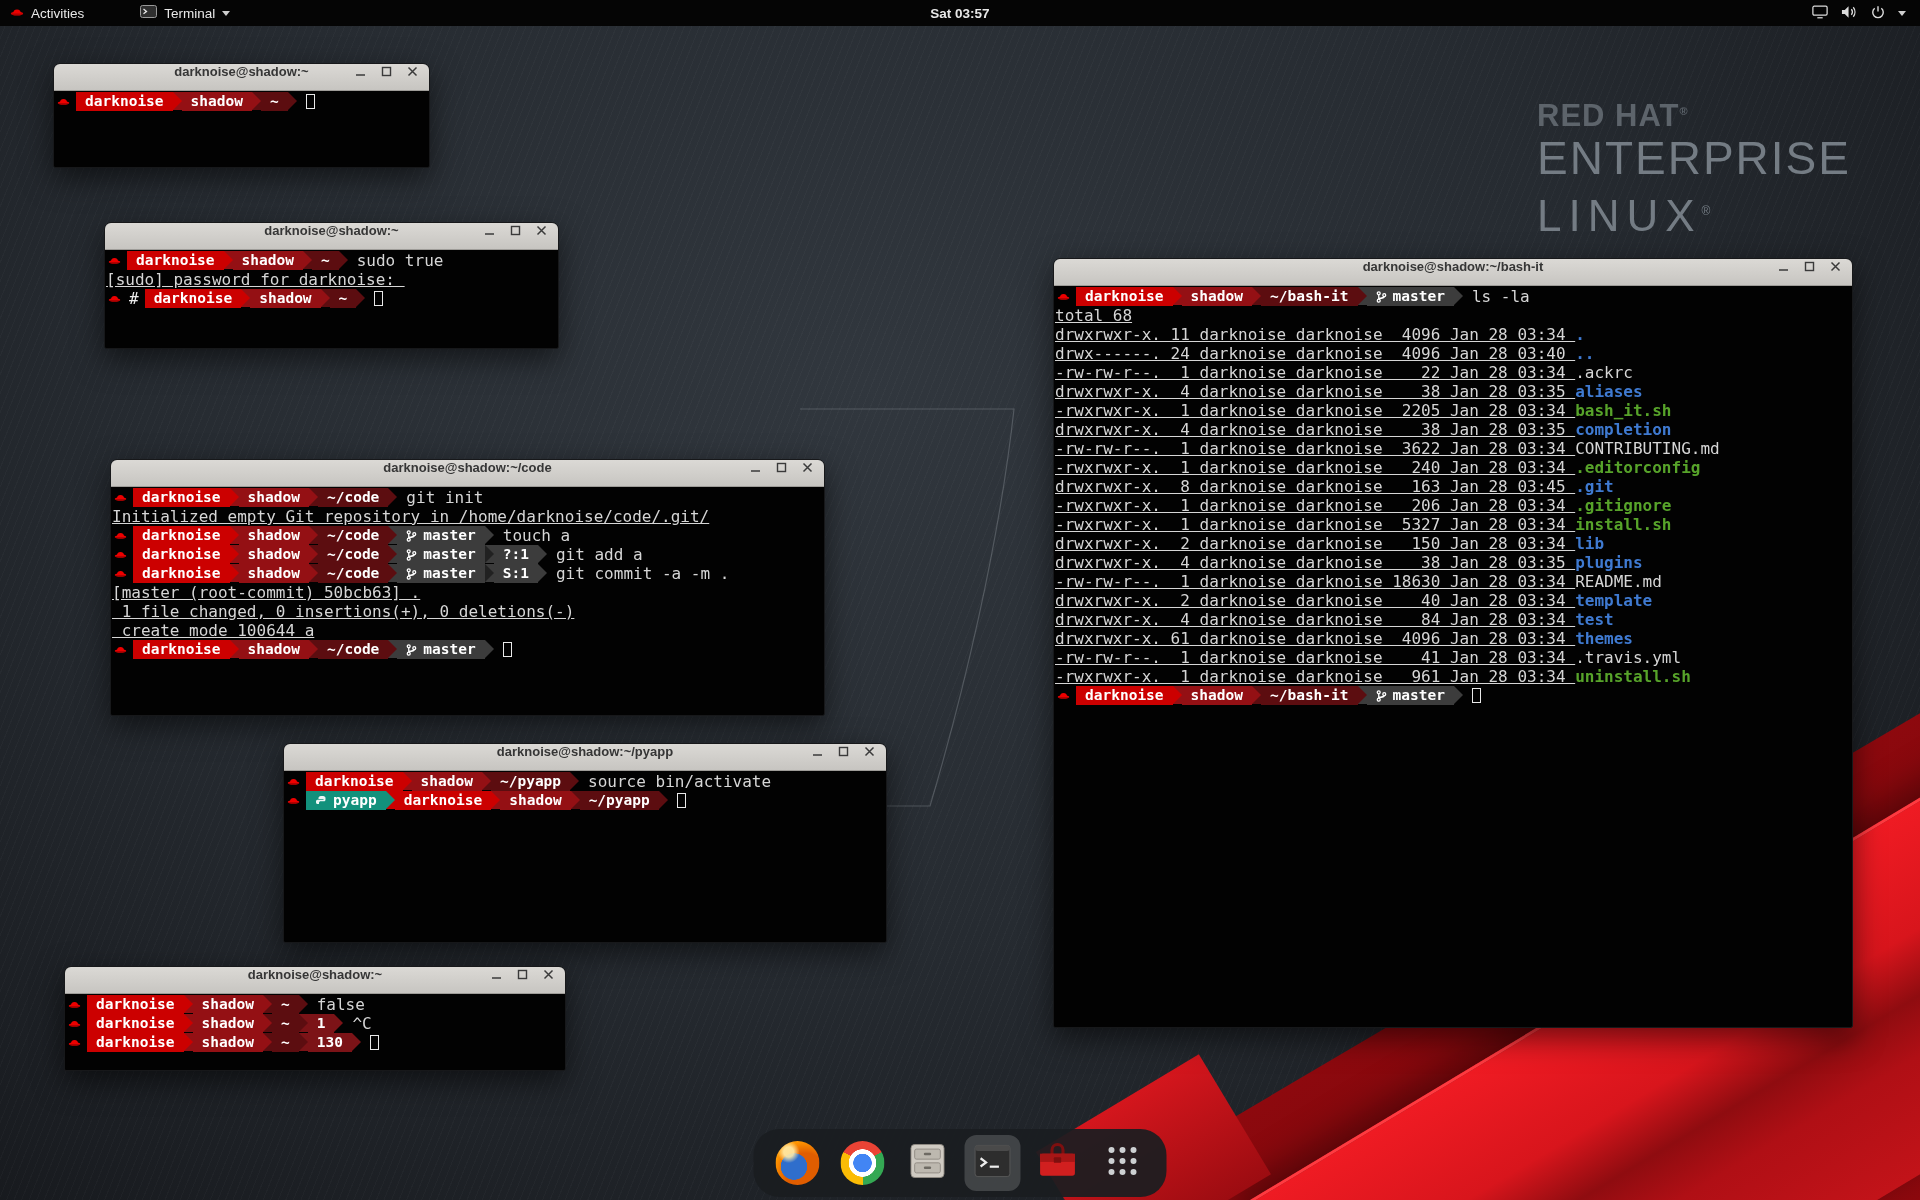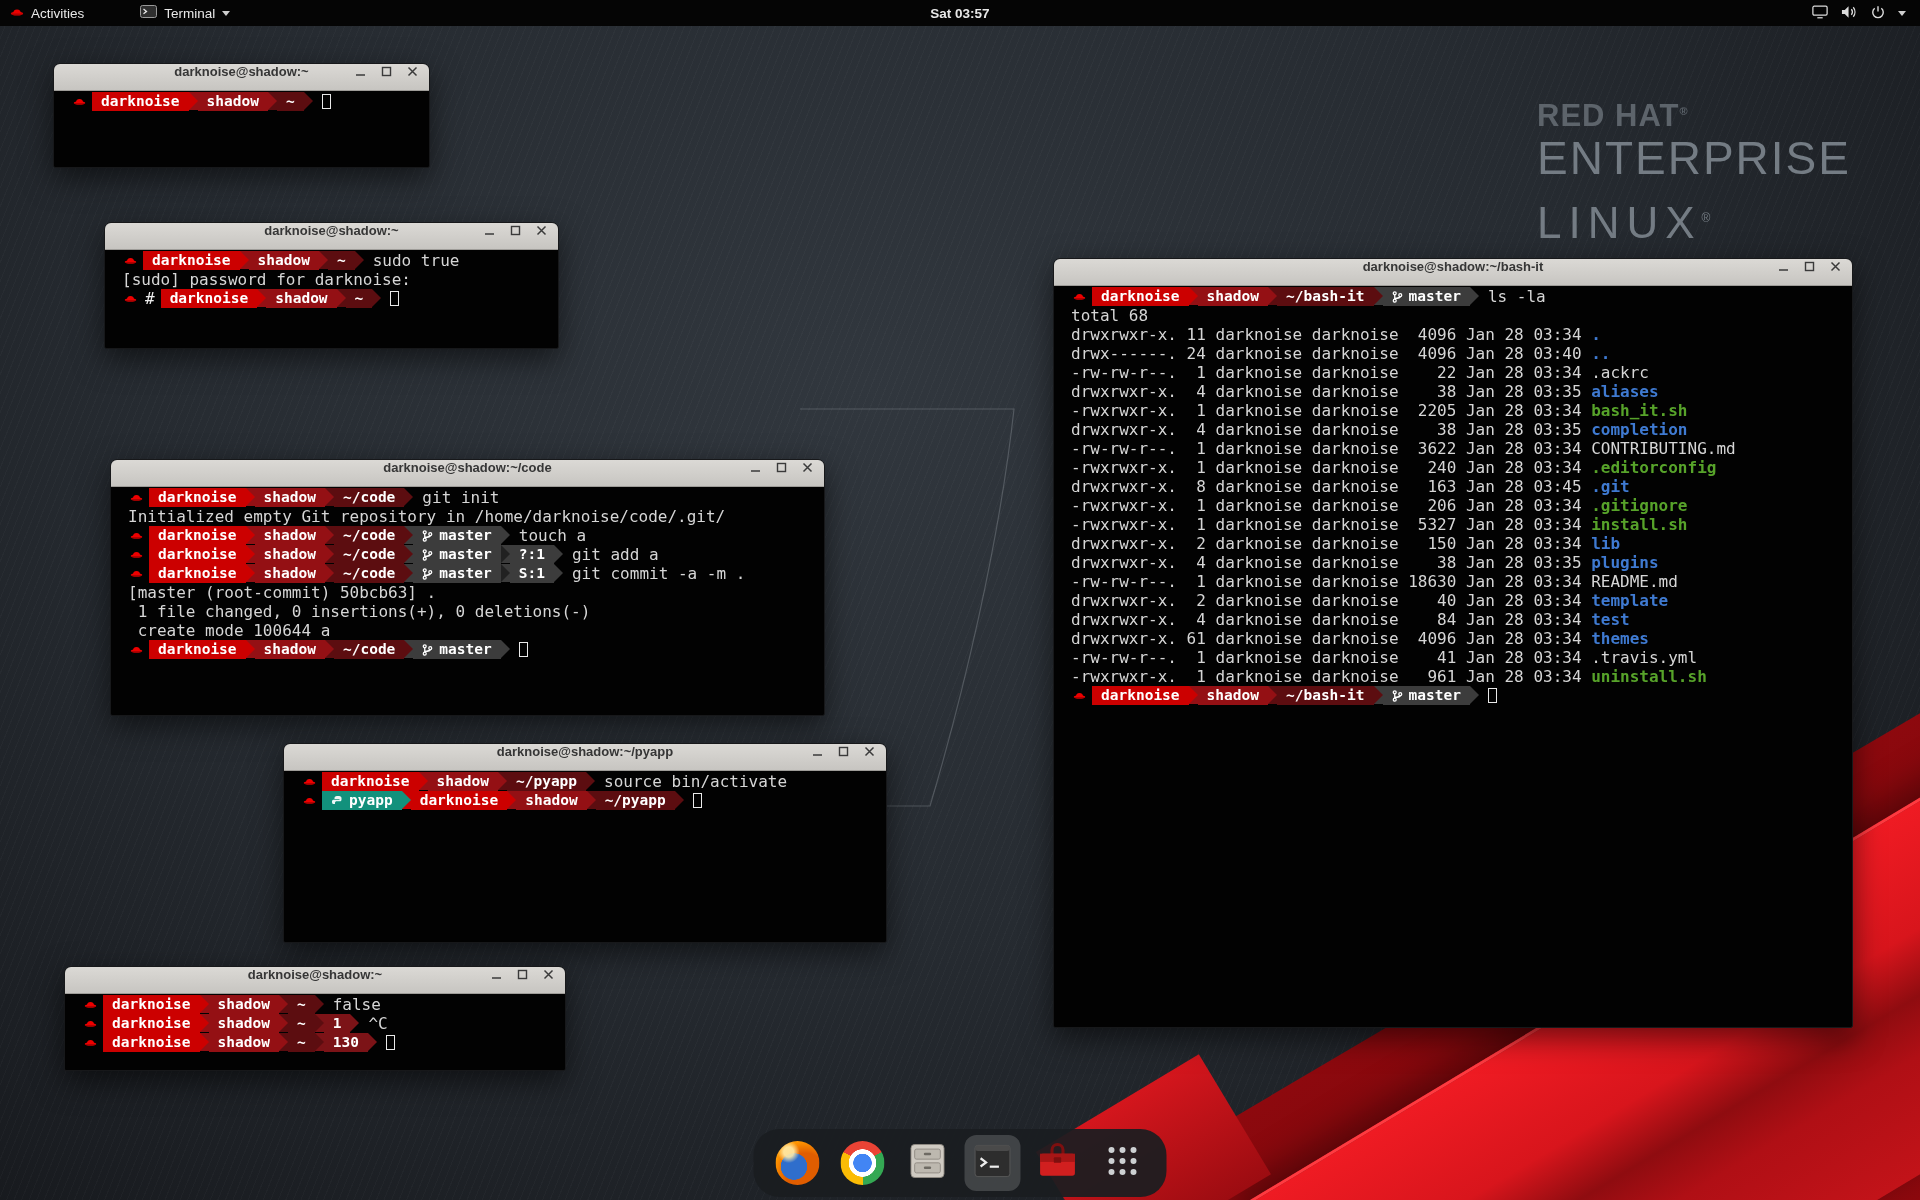--- a/index.html
+++ b/index.html
@@ -8,21 +8,21 @@
   
   .desktop{position:absolute;inset:0;z-index:0;
     background:radial-gradient(ellipse at 45% 32%, #31373e 0%, #262b31 48%, #15171b 100%);}
   .desktop::before{content:"";position:absolute;inset:0;
     background:repeating-linear-gradient(112deg, rgba(255,255,255,.022) 0 1px, transparent 1px 7px);}
   .ghostlines{position:absolute;inset:0;z-index:1;pointer-events:none;}
   .brand{position:absolute;left:1537px;top:100px;z-index:1;user-select:none;line-height:1.04;}
   .brand-top{font-size:31px;font-weight:bold;color:#5d646b;letter-spacing:1px;}
   .brand-reg{font-size:11px;vertical-align:super;color:#5d646b;}
   .brand-mid{font-size:46px;color:#747c84;letter-spacing:2px;margin-top:3px;}
-  .brand-bot{font-size:44px;color:#747c84;letter-spacing:7px;margin-top:17px;}
+  .brand-bot{font-size:44px;color:#747c84;letter-spacing:7px;margin-top:10px;}
   .brand-reg2{font-size:12px;vertical-align:super;color:#747c84;letter-spacing:0;}
 
   .ribbons{position:absolute;inset:0;overflow:hidden;z-index:2;pointer-events:none;}
   .ribbon{position:absolute;transform-origin:0 0;}
   .ribbon-back{left:1080px;top:1208px;width:1700px;height:420px;transform:rotate(-30.5deg);
     background:linear-gradient(to bottom,#8d090e 0%,#750609 60%,#8d090e 100%);}
   .ribbon-main{left:1240px;top:1206px;width:1700px;height:320px;transform:rotate(-31deg);
     border-top:3px solid #ff3a40;
     background:linear-gradient(to bottom,#ef1b23 0%,#d8151c 34%,#8f0c10 52%,#b00f15 68%,#c21319 100%);
     box-shadow:0 -14px 34px rgba(0,0,0,.35);}
@@ -41,30 +41,30 @@
 
   
   .window{position:absolute;z-index:5;display:flex;flex-direction:column;
     border:1px solid #17181a;border-radius:7px 7px 2px 2px;
     box-shadow:0 10px 30px rgba(0,0,0,.55);overflow:hidden;}
   .titlebar{height:26px;flex:0 0 26px;background:linear-gradient(#dbd9d5,#c7c5c1);
     border-bottom:1px solid #9e9c98;display:flex;align-items:flex-start;position:relative;}
   .title{position:absolute;left:0;right:0;text-align:center;font-size:13px;font-weight:bold;color:#363636;}
   .winbtns{margin-left:auto;display:flex;align-items:center;gap:11px;padding-right:9px;z-index:1;}
   .wbtn{width:15px;height:15px;display:flex;align-items:center;justify-content:center;cursor:default;}
-  .term{flex:1;background:#020202;padding:1px 17px;overflow:hidden;
+  .term{flex:1;background:#020202;padding:1px 1px;overflow:hidden;
     font-family:"DejaVu Sans Mono",monospace;font-size:16px;color:var(--fg,#d6d6d6);}
 
   .tline{display:flex;align-items:stretch;height:19px;line-height:19px;white-space:pre;}
   .seg{display:flex;align-items:center;gap:6px;padding:0 9px;color:#fff;font-weight:bold;font-size:14.5px;}
   .parrow{width:0;height:0;border-top:9.5px solid transparent;border-bottom:9.5px solid transparent;
     border-left:9px solid transparent;}
   .cursor{width:9px;height:15px;border:1.5px solid #e9e9e9;margin-left:9px;align-self:center;box-sizing:border-box;}
   .t-cmd{margin-left:9px;color:var(--fg,#d6d6d6);}
-  .t-out{color:var(--fg,#d6d6d6);}
+  .t-out{color:var(--fg,#d6d6d6);text-decoration:underline;}
   .t-txt{margin:0 6px 0 2px;color:#ececec;}
   .t-dir{color:var(--dir,#3f7ad1);font-weight:bold;}
   .t-exec{color:var(--exec,#57a32a);font-weight:bold;}
   .t-file{color:var(--fg,#d6d6d6);}
   .hatwrap{display:flex;align-items:center;margin:0 6px 0 2px;}
   .segicon{display:flex;align-items:center;}
 
   
   .dock{position:absolute;left:50%;bottom:3px;transform:translateX(-50%);z-index:15;
     display:flex;align-items:center;gap:9px;background:rgba(26,29,32,.93);

